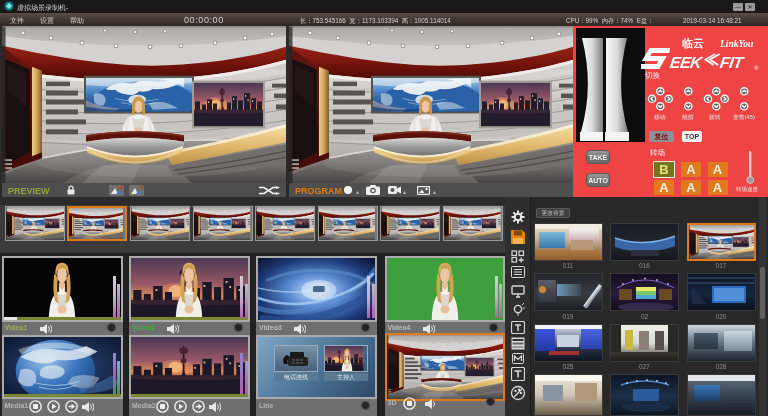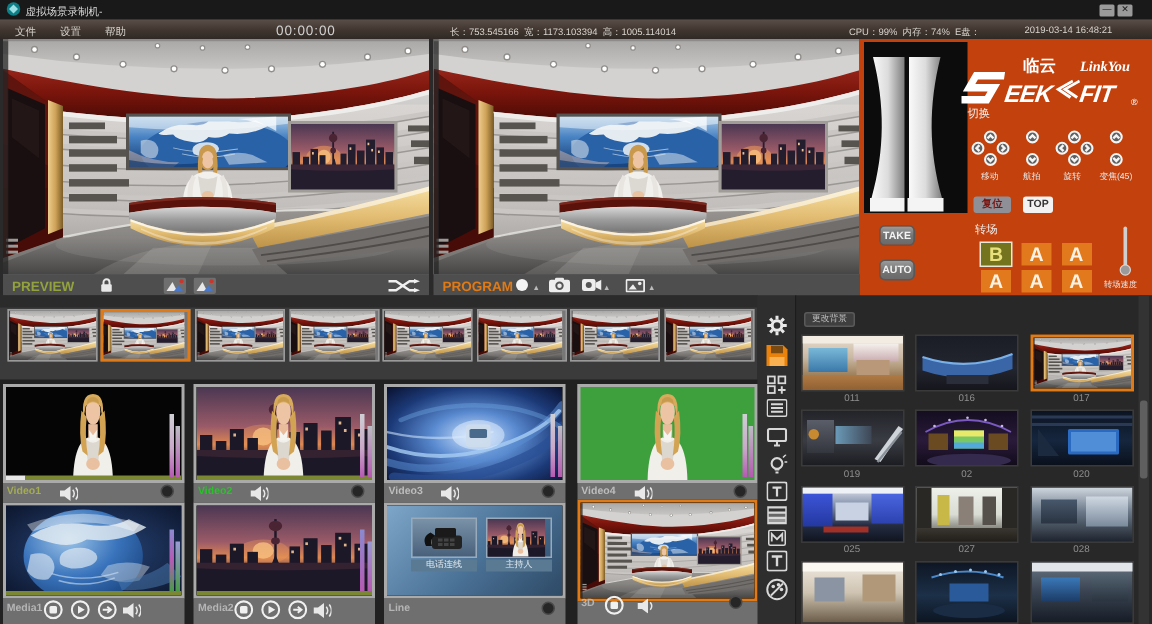--- a/index.html
+++ b/index.html
@@ -24,21 +24,21 @@
 #mon1 { left:2px; width:284px; }
 #mon2 { left:289px; width:284px; }
 .monbar { top:183px; height:14px; background:#4e4e4e; }
 #bar1 { left:2px; width:284px; }
 #bar2 { left:289px; width:284px; }
 .monbar .lbl { position:absolute; left:6px; top:3px; font-size:9px; font-weight:bold; }
 #bar1 .lbl { color:#93a23e; }
 #bar2 .lbl { color:#e07a16; }
 
 
-#rpanel { left:573px; top:26px; width:195px; height:171px; background:#c2410c; }
+#rpanel { left:573px; top:26px; width:195px; height:171px; background:#ef4444; }
 #fader { position:absolute; left:3px; top:2px; width:69px; height:114px; background:#0c0c0c; }
 .ctlbtn { position:absolute; left:13px; width:24px; height:14px; border-radius:4px;
   background:linear-gradient(180deg,#9b9b9b,#757575 50%,#6a6a6a);
   color:#f2f2f2; font-size:7px; font-weight:bold; text-align:center; line-height:14px;
   border:1px solid #585858; }
 .sw-lbl { position:absolute; color:#f0f0f0; font-size:7.5px; }
 .dlbl { position:absolute; color:#e8e8e8; font-size:5.8px; }
 .abtn { position:absolute; width:20px; height:15px; background:#e2791c; color:#fdf3e4;
   font-size:13px; font-weight:bold; text-align:center; line-height:15px; }
 #bbtn { background:#74741f; color:#e8e07c; outline:1.5px solid #e8e8d8; }

